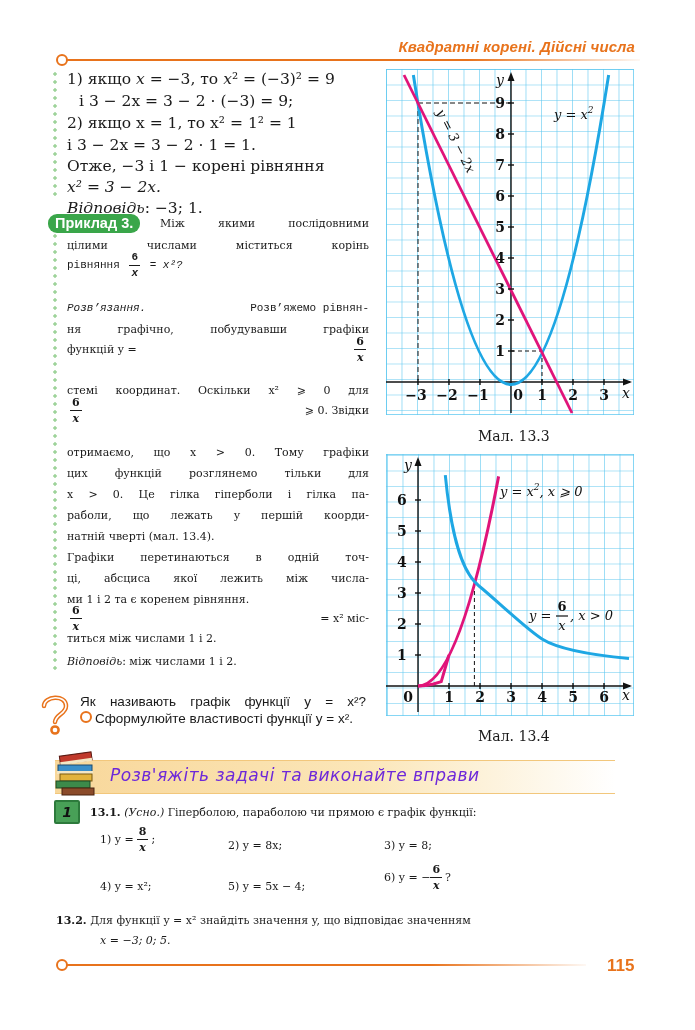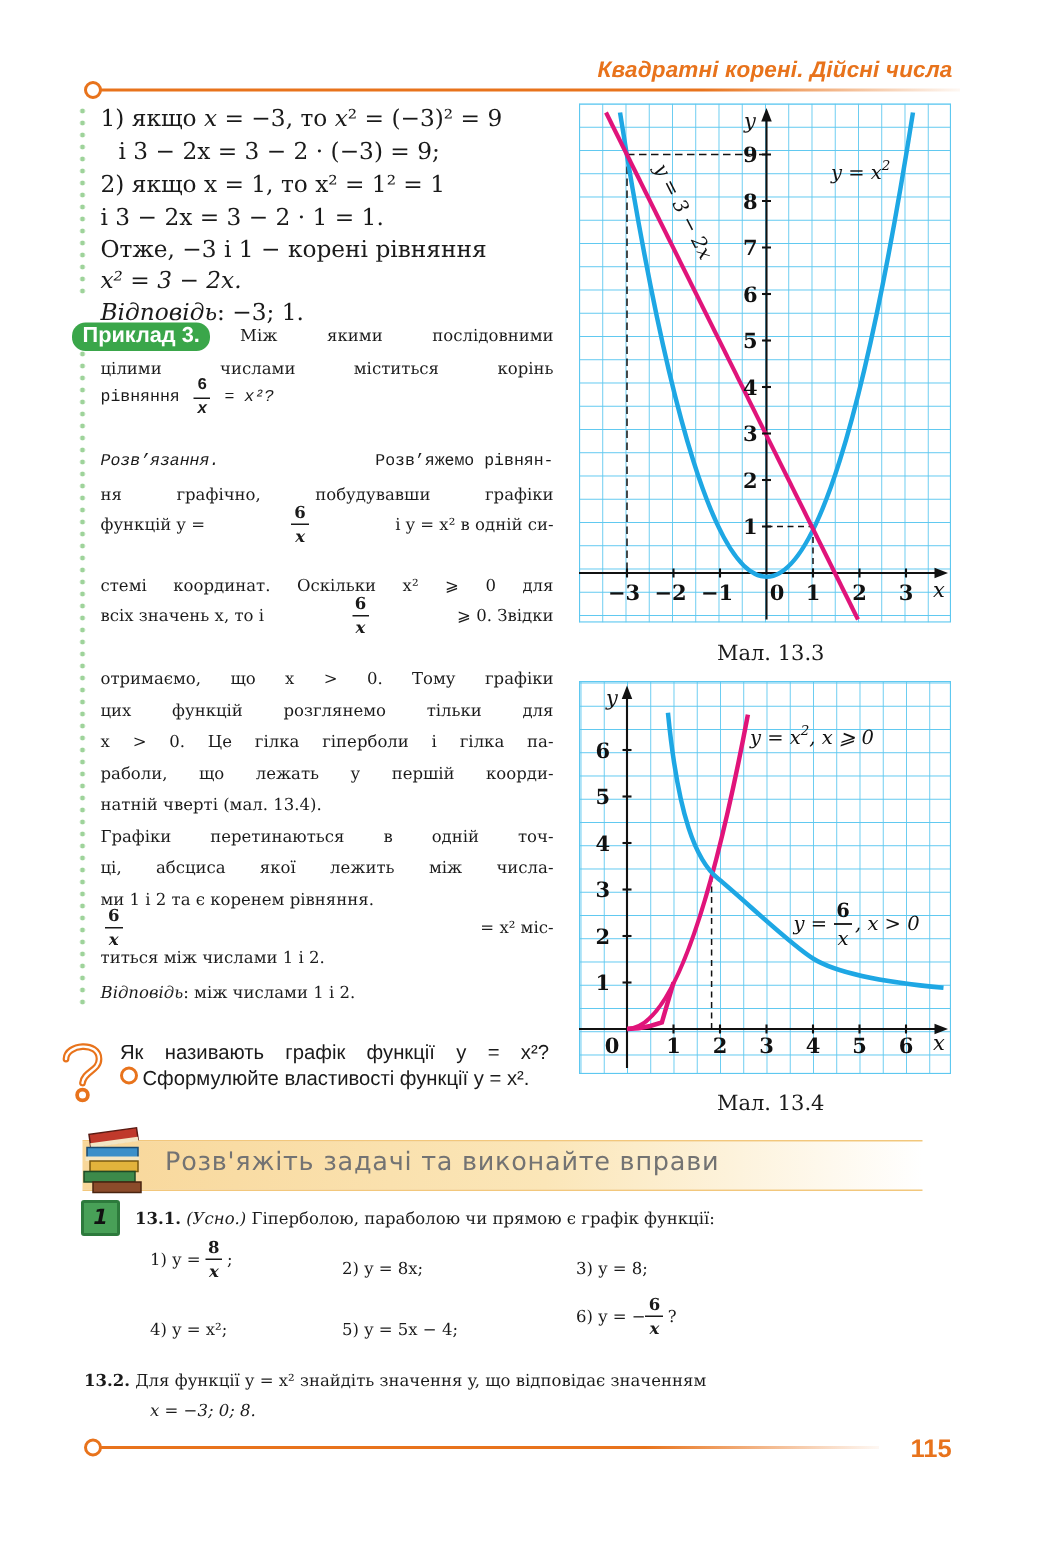--- a/index.html
+++ b/index.html
@@ -20,21 +20,21 @@
   .frac .num{display:block;padding:0 2px 2px;border-bottom:1.5px solid #1a1a1a;}
   .frac .den{display:block;padding-top:2px;font-style:italic;}
   .badge{background:#3aa64a;color:#fff;border-radius:9px;padding:1px 7px 2px;font-family:"Liberation Sans","DejaVu Sans",sans-serif;
          font-weight:bold;font-size:14.5px;}
   .justify{text-align:justify;text-align-last:justify;}
   .caption{font-size:14px;}
   .q-text{font-family:"Liberation Sans","DejaVu Sans",sans-serif;font-size:13.5px;}
   .section-bar{left:55px;top:760px;width:560px;height:32px;
      background:linear-gradient(to right,#f8d79a 0%,#fbe6b8 55%,rgba(252,240,210,0) 100%);
      border-top:1.5px solid #f2c77c;border-bottom:1.5px solid #f2c77c;}
-  .section-title{font-family:"DejaVu Sans","Liberation Sans",sans-serif;font-size:17px;color:#737373;
+  .section-title{font-family:"DejaVu Sans","Liberation Sans",sans-serif;font-style:italic;font-size:17px;color:#6d28d9;
      left:110px;top:765px;letter-spacing:0.5px;}
   .ex-badge{width:22px;height:20px;background:#48a057;border:2px solid #2d7a3c;border-radius:2px;color:#111;
      font-family:"DejaVu Sans",sans-serif;font-style:italic;font-weight:bold;font-size:14px;text-align:center;line-height:20px;}
   .page-num{font-family:"Liberation Sans","DejaVu Sans",sans-serif;font-weight:bold;font-size:17px;color:#e8731c;}
   svg text{font-family:"DejaVu Serif","Liberation Serif",serif;}
 </style>
 </head>
 <body>
 
 <div class="abs header-title">Квадратні корені. Дійсні числа</div>
@@ -65,25 +65,23 @@
   <span class="i">Розв’язання.</span>
   <span>Розв’яжемо рівнян-</span>
 </div>
 <div class="abs txt justify" style="left:67px;top:319px;width:302px;">ня графічно, побудувавши графіки</div>
 <div class="abs txt" style="left:67px;top:336px;width:302px;display:flex;align-items:center;justify-content:space-between;">
   <span>функцій y =</span>
   <span class="frac">
       <span class="num">6</span>
       <span class="den">x</span>
     </span>
-  <span>і  y = x²  в одній си-</span>
 </div>
 <div class="abs txt justify" style="left:67px;top:380px;width:302px;">стемі координат. Оскільки x² ⩾ 0 для</div>
 <div class="abs txt" style="left:67px;top:397px;width:302px;display:flex;align-items:center;justify-content:space-between;">
-  <span>всіх значень x, то і</span>
   <span class="frac">
       <span class="num">6</span>
       <span class="den">x</span>
     </span>
   <span>⩾ 0. Звідки</span>
 </div>
 <div class="abs txt justify" style="left:67px;top:442px;width:302px;">отримаємо, що x &gt; 0. Тому графіки</div>
 <div class="abs txt justify" style="left:67px;top:463px;width:302px;">цих функцій розглянемо тільки для</div>
 <div class="abs txt justify" style="left:67px;top:484px;width:302px;">x &gt; 0. Це гілка гіперболи і гілка па-</div>
 <div class="abs txt justify" style="left:67px;top:505px;width:302px;">раболи, що лежать у першій коорди-</div>
@@ -292,17 +290,17 @@
       <span class="num">6</span>
       <span class="den">x</span>
     </span>
   <span>?</span>
 </div>
 
 <div class="abs txt" style="left:56px;top:910px;width:582px;white-space:nowrap;">
   <span class="b">13.2.</span>
   <span>Для функції y = x² знайдіть значення y, що відповідає значенням</span>
 </div>
-<div class="abs txt i" style="left:100px;top:930px;">x = −3; 0; 8.</div>
+<div class="abs txt i" style="left:100px;top:930px;">x = −3; 0; 5.</div>
 
 <div class="abs ring" style="left:56px;top:959px;"></div>
 <div class="abs rule" style="left:66px;top:964px;width:520px;"></div>
 <div class="abs page-num" style="left:607px;top:956px;">115</div>
 
 </body></html>

